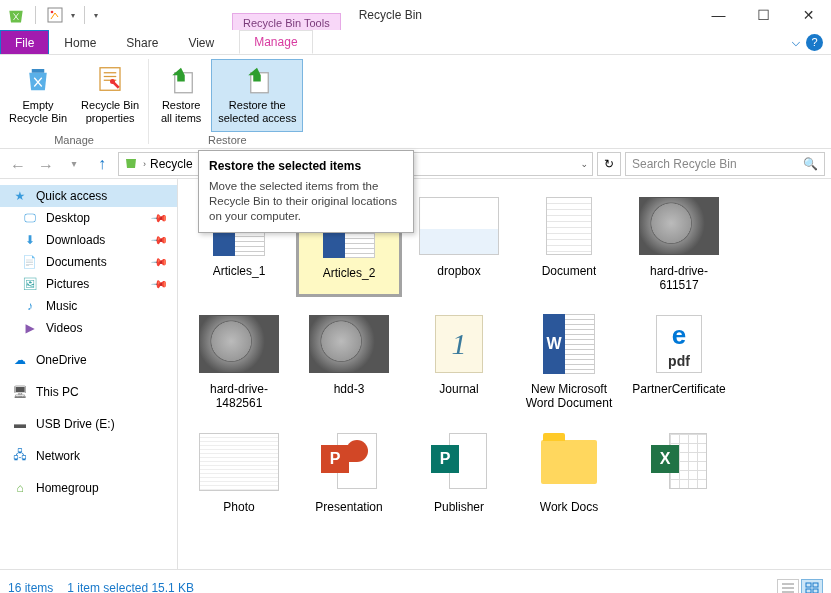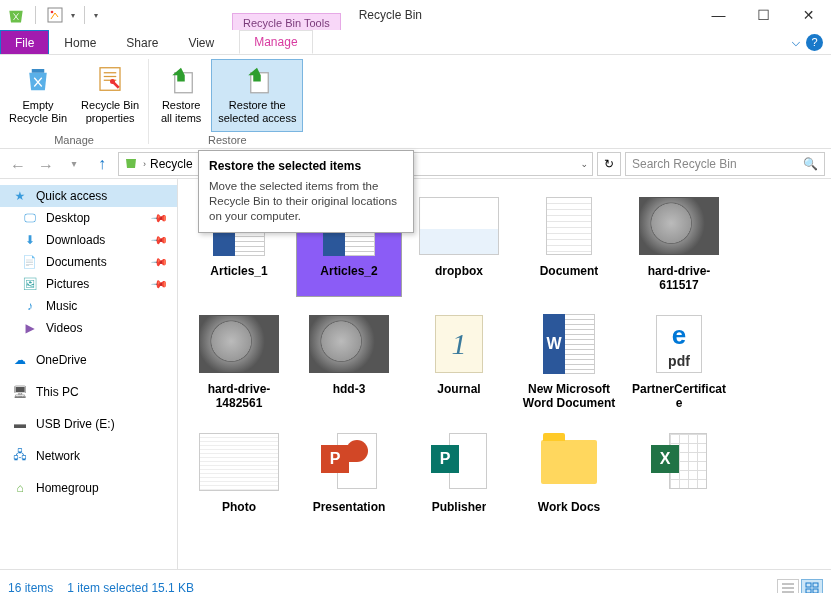--- a/index.html
+++ b/index.html
@@ -50,23 +50,23 @@
 .side-section { margin-bottom: 10px; }
 .side-item { display: flex; align-items: center; padding: 3px 10px 3px 22px; font-size: 12px; gap: 8px; position: relative; }
 .side-item.top { font-weight: normal; padding-left: 12px; }
 .side-item .pin { margin-left: auto; color: #888; font-size: 11px; transform: rotate(45deg); }
 .side-item .sic { width: 16px; height: 16px; display: inline-flex; align-items: center; justify-content: center; }
 .side-item.quick { background: #cde6f7; }
 
 .content { flex: 1; padding: 8px 6px; overflow: hidden; }
 .grid { display: flex; flex-wrap: wrap; }
 .item { width: 106px; display: flex; flex-direction: column; align-items: center; padding: 4px; text-align: center; font-size: 12px; line-height: 14px; border: 1px solid transparent; margin: 2px 2px 8px; }
-.item.selected { background: #8b5cf6; border: 1px solid #a3a3a3; text-align: right; }
+.item.selected { background: #fef9c3; border: 3px solid #a3a3a3; text-align: right; }
 .thumb { width: 86px; height: 64px; margin-bottom: 6px; display: flex; align-items: center; justify-content: center; position: relative; }
-.item-label { word-break: break-word; max-height: 42px; overflow: hidden; font-weight: bold; }
+.item-label { word-break: break-word; max-height: 42px; overflow: hidden; }
 
 
 .statusbar { height: 36px; border-top: 1px solid #e1e1e1; display: flex; align-items: center; padding: 0 8px; font-size: 12px; color: #1979ca; gap: 14px; }
 .view-toggles { margin-left: auto; display: flex; gap: 2px; }
 .vtog { width: 22px; height: 18px; border: 1px solid #ccc; display: flex; align-items: center; justify-content: center; }
 .vtog.active { background: #cde6f7; border-color: #7ab5e0; }
 
 
 .tooltip { position: absolute; left: 198px; top: 150px; width: 216px; background: #fff; border: 1px solid #aaa; box-shadow: 2px 2px 5px rgba(0,0,0,.2); padding: 8px 10px; z-index: 100; }
 .tooltip-title { font-weight: bold; font-size: 12px; margin-bottom: 6px; }

